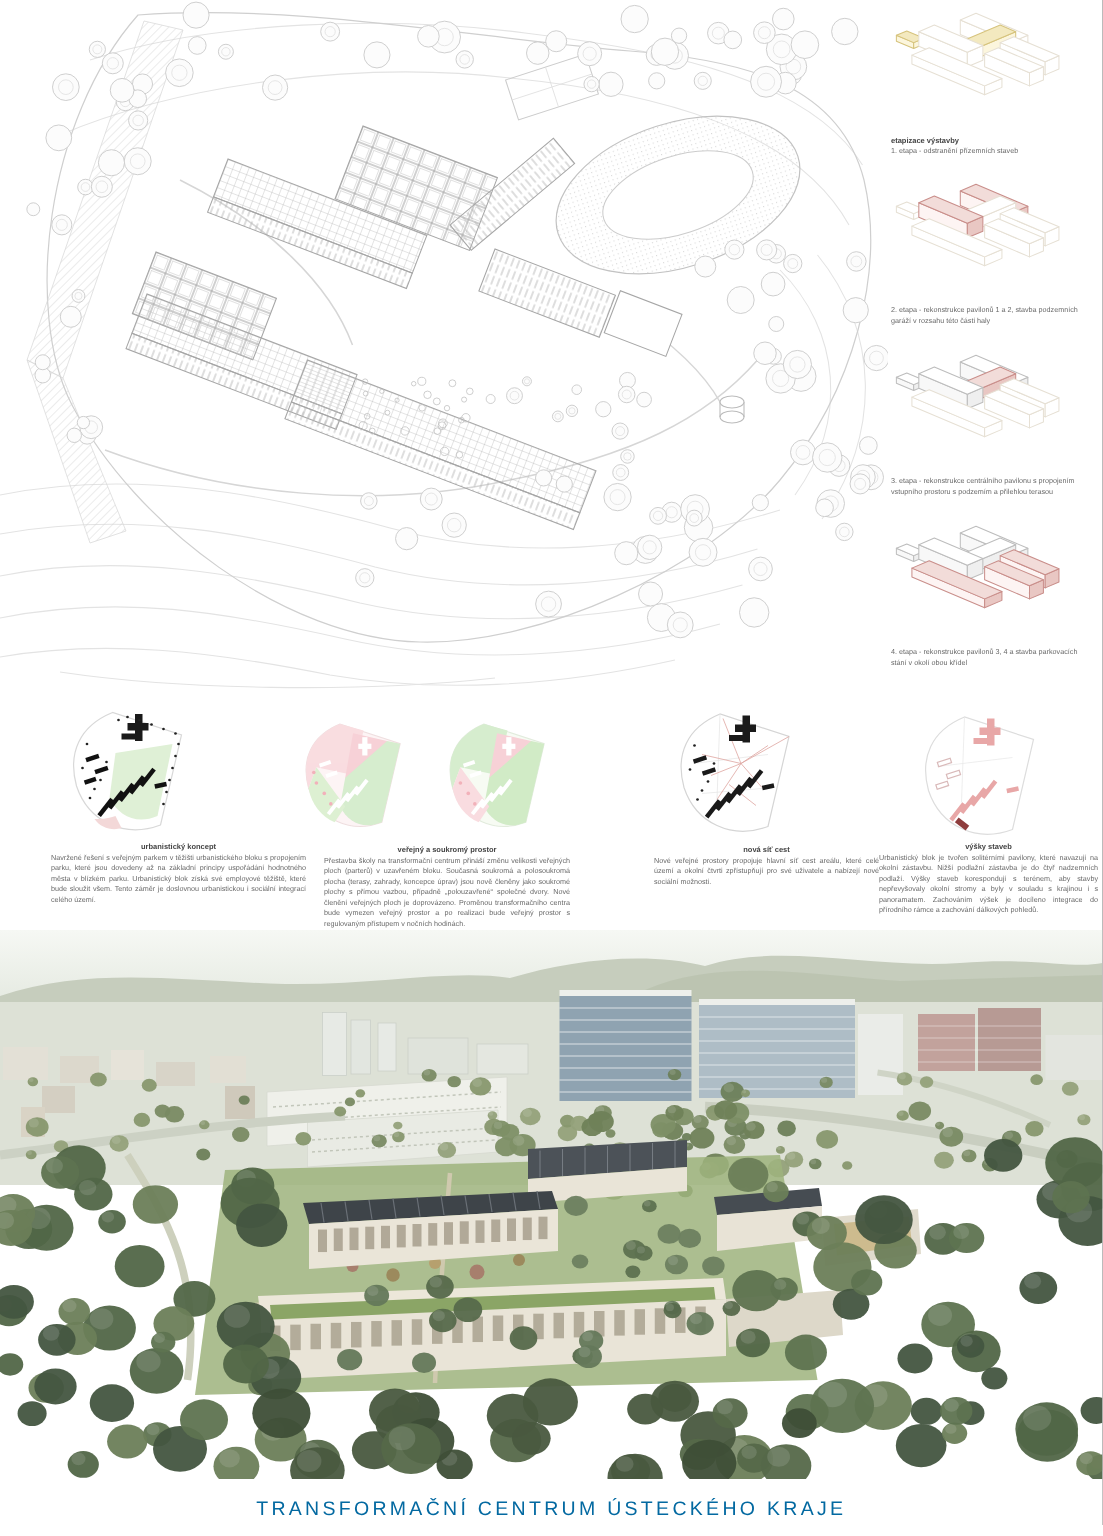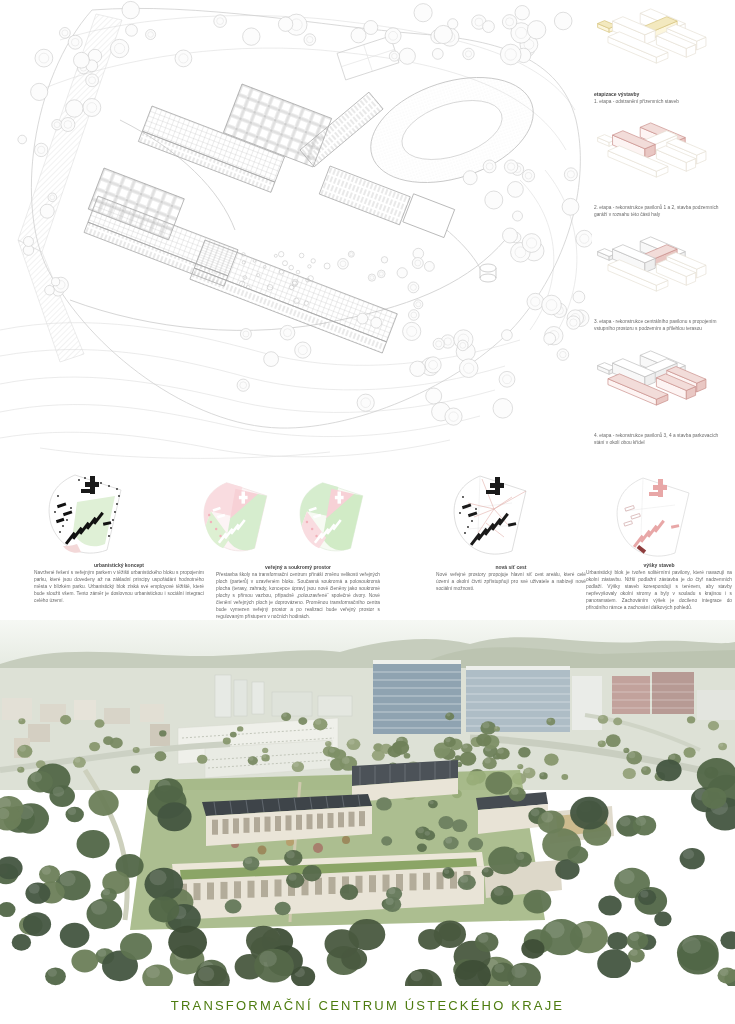--- a/index.html
+++ b/index.html
@@ -26,21 +26,21 @@
   .yellow.face-t{fill:#f3e9bf;}
   
   .concept-row{position:absolute;left:0;top:460px;width:735px;height:160px;}
   .concept-row .dg{position:absolute;}
   .ccap{position:absolute;font-size:4.8px;line-height:1.45;color:#6a6a6a;text-align:justify;}
   .ccap h4{margin:0 0 1px 0;font-size:5px;font-weight:bold;color:#444;text-align:center;}
   
   .render{position:absolute;left:0;top:620px;width:735px;height:366px;margin:0;}
   .titlebar{position:absolute;left:0;top:986px;width:735px;height:38px;background:#fff;
             display:flex;align-items:center;justify-content:center;}
-  .titlebar span{font-size:13px;letter-spacing:2.2px;color:#4d7c0f;}
+  .titlebar span{font-size:13px;letter-spacing:2.2px;color:#0369a1;}
   
   .bd rect{stroke:#a6a6a6;stroke-width:.7;}
 </style>
 </head>
 <body>
 
 <div class="poster">
 
   <div style="position:absolute;left:0;top:0;">
   <svg id="axo" viewBox="0 0 592 462" width="592" height="462">

